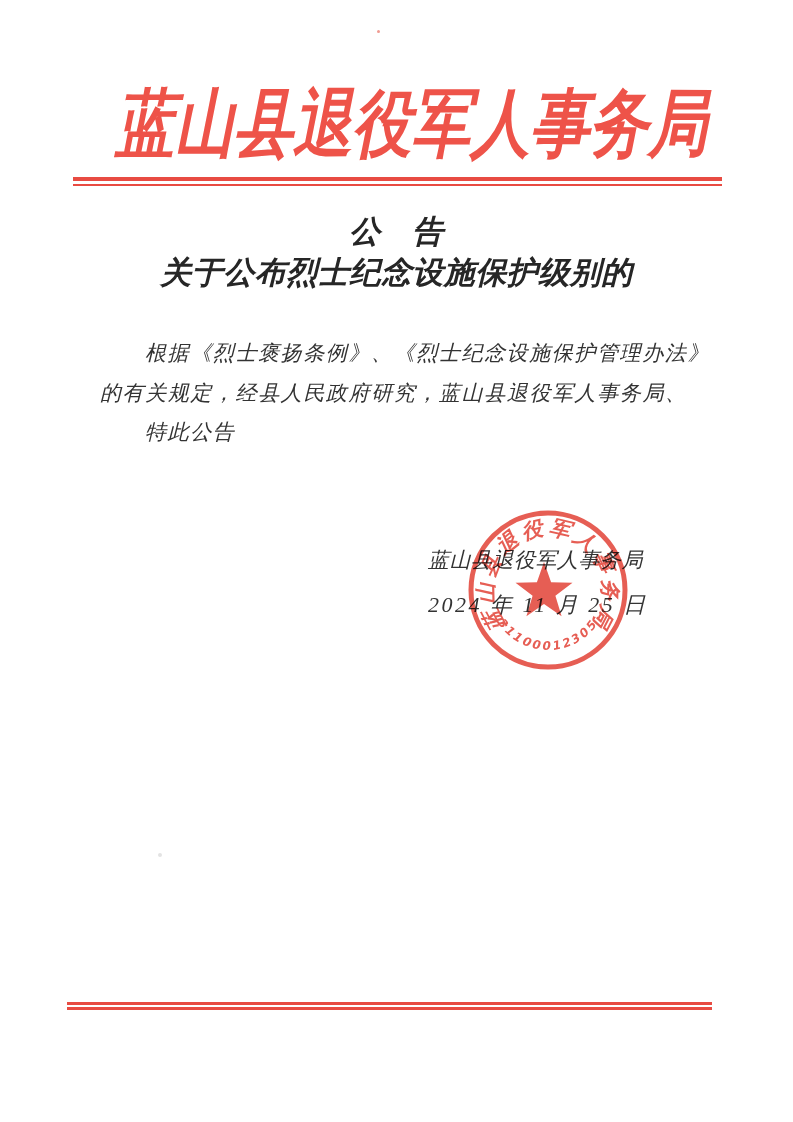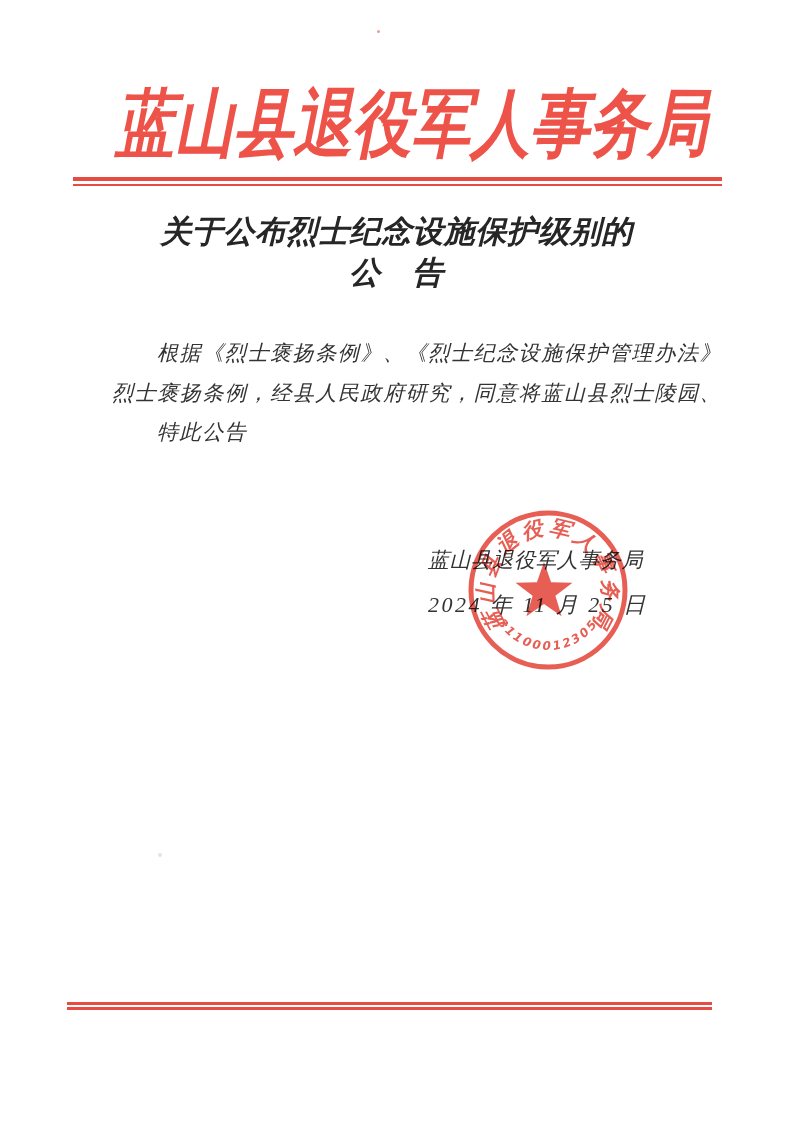--- a/index.html
+++ b/index.html
@@ -50,21 +50,21 @@
     color: #262626;
     font-size: 31px;
     font-weight: 700;
     line-height: 41px;
     letter-spacing: 0.5px;
   }
 
   
   .doc-body {
     position: absolute;
-    left: 112px; top: 334px; width: 600px;
+    left: 100px; top: 334px; width: 600px;
     color: #333333;
     font-size: 21px;
     line-height: 39.5px;
     letter-spacing: 1.6px;
     white-space: nowrap;
   }
   .doc-body .indent { padding-left: 45px; }
 
   
   .sig-org {
@@ -128,27 +128,27 @@
 
   <div class="letterhead">蓝山县退役军人事务局</div>
 
   <div class="sep-top">
     <div class="rule-thick"></div>
     <div class="rule-gap"></div>
     <div class="rule-thin"></div>
   </div>
 
   <div class="doc-title">
+    <div>公　告</div>
     <div>关于公布烈士纪念设施保护级别的</div>
-    <div>公　告</div>
   </div>
 
   <div class="doc-body">
     <div class="indent">根据《烈士褒扬条例》、《烈士纪念设施保护管理办法》</div>
-    <div>烈士褒扬条例，经县人民政府研究，同意将蓝山县烈士陵园、</div>
+    <div>的有关规定，经县人民政府研究，蓝山县退役军人事务局、</div>
     <div class="indent">特此公告</div>
   </div>
 
   <div class="sig-org">蓝山县退役军人事务局</div>
   <div class="sig-date">2024 年 11 月 25 日</div>
 
   <div class="seal">
     <svg viewBox="0 0 220 220" width="220" height="220" xmlns="http://www.w3.org/2000/svg">
       <defs>
         <path id="seal-arc-top" d="M 71.1 148.9 A 55 55 0 1 1 148.9 148.9" fill="none"></path>

